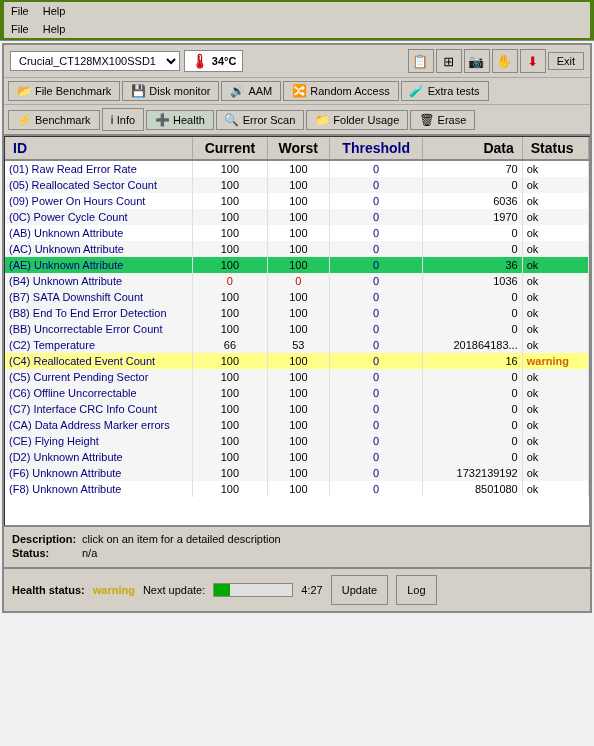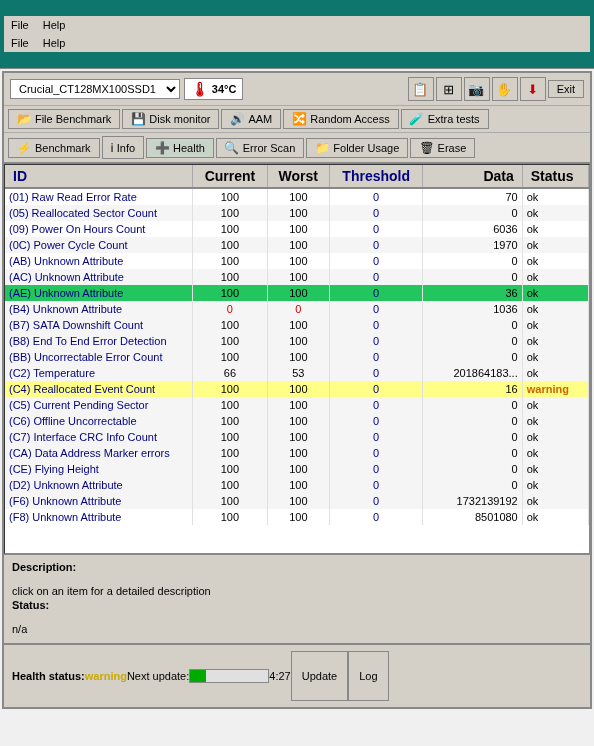--- a/index.html
+++ b/index.html
@@ -7,23 +7,23 @@
       font-family: 'Segoe UI', Tahoma, Geneva, Verdana, sans-serif;
       font-size: 11px;
       background: #f0f0f0;
       width: 594px;
       min-height: 746px;
       overflow: hidden;
     }
 
     
     .title-bar-outer {
-      background: #0f766e;
+      background: #4d7c0f;
       border-bottom: 1px solid #888;
-      padding: 16px 4px;
+      padding: 2px 4px;
     }
     .menu-bar {
       display: flex;
       gap: 8px;
       padding: 2px 4px;
       font-size: 11px;
       background: #d4d0c8;
     }
     .menu-bar span {
       cursor: pointer;
@@ -171,35 +171,34 @@
     .col-status { width: 60px; }
 
     
     .desc-area {
       background: #d4d0c8;
       padding: 6px 8px;
       border-top: 1px solid #888;
     }
     .desc-row {
       display: flex;
-      gap: 12px;
+      gap: 0;
       margin-bottom: 2px;
       font-size: 11px;
-      flex-direction: column;
     }
     .desc-label { font-weight: bold; min-width: 70px; }
 
     
     .status-bar {
       background: #d4d0c8;
       border-top: 2px solid #888;
       padding: 6px 8px;
       display: flex;
       align-items: center;
-      gap: 0;
+      gap: 8px;
       font-size: 11px;
     }
     .health-label { font-weight: bold; }
     .health-warning { color: #ccaa00; font-weight: bold; }
     .progress-container {
       display: flex;
       align-items: center;
       gap: 4px;
     }
     .progress-bar-bg {
@@ -209,21 +208,21 @@
       border: 1px solid #888;
       position: relative;
     }
     .progress-bar-fill {
       height: 100%;
       background: #00aa00;
       width: 20%;
     }
     .time-label { font-size: 11px; }
     .update-btn, .log-btn {
-      padding: 18px 10px;
+      padding: 8px 10px;
       background: #d4d0c8;
       border: 1px solid #888;
       cursor: pointer;
       font-size: 11px;
     }
   </style>
 </head>
 <body>
 
 <div class="title-bar-outer">

